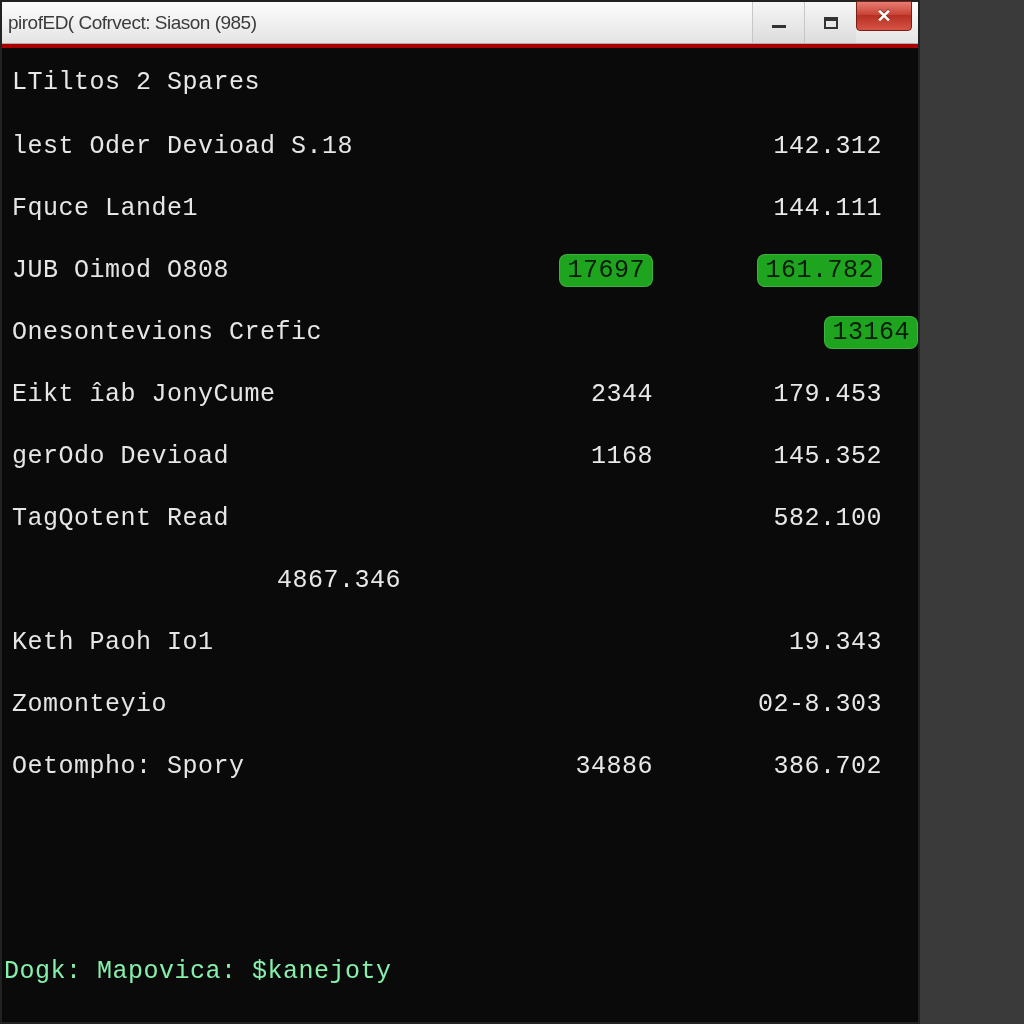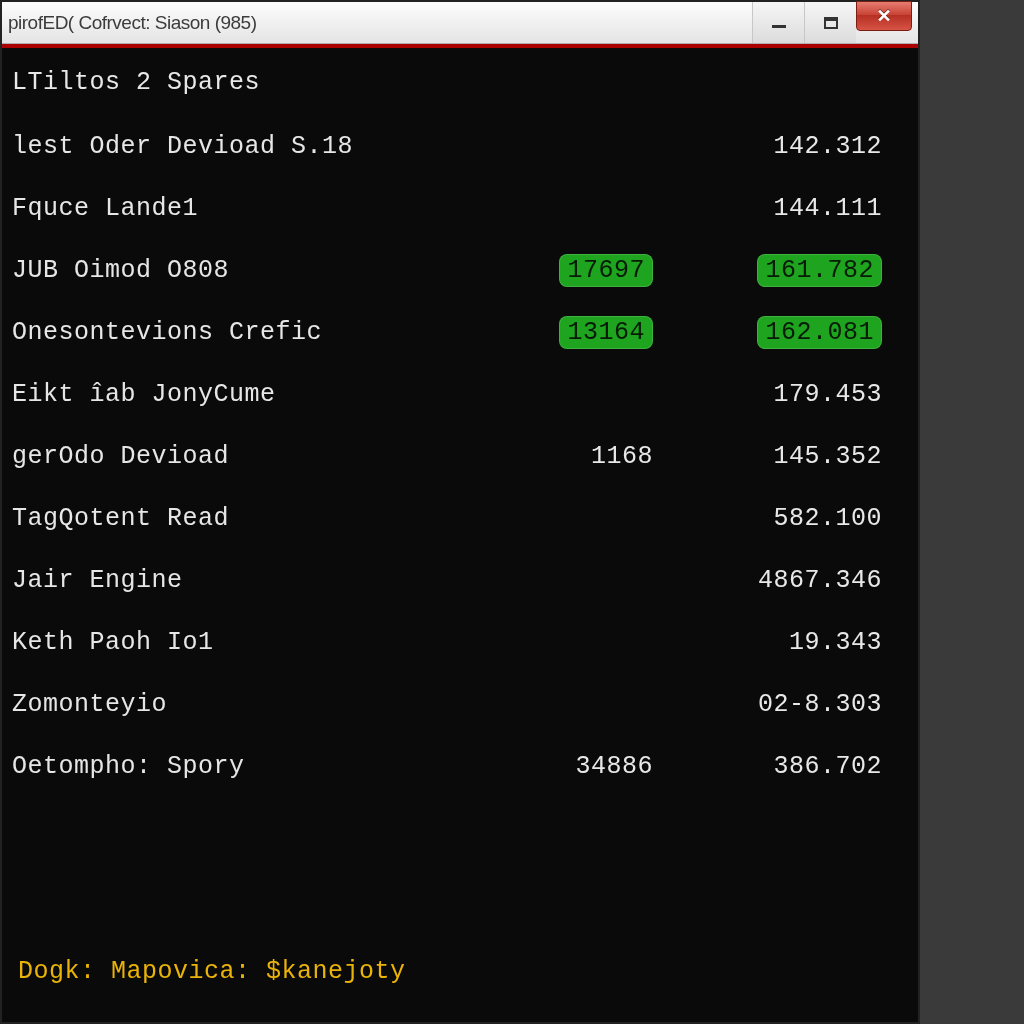--- a/index.html
+++ b/index.html
@@ -112,22 +112,22 @@
     background: #1ea41e;
     border-radius: 8px;
     padding: 2px 8px;
     display: inline-block;
     color: #071b07;
     box-shadow: inset 0 0 0 1px rgba(255,255,255,0.15);
   }
   .footer-line {
     position: absolute;
     bottom: 36px;
-    left: 16px;
-    color: #eab308;
+    left: 2px;
+    color: #86efac;
   }
 </style>
 </head>
 <body>
 
 <div class="window">
 
   <div class="titlebar">
     <div class="title-text">pirofED( Cofrvect: Siason (985)</div>
     <div class="win-controls">
@@ -167,44 +167,41 @@
       <div class="col-b">
         <span class="hl">161.782</span>
       </div>
     </div>
 
     <div class="row">
       <div class="label">Onesontevions Crefic</div>
       <div class="col-a">
         <span class="hl">13164</span>
       </div>
-      <div class="col-b">
-        <span class="hl">162.081</span>
-      </div>
     </div>
 
     <div class="row">
       <div class="label">Eikt îab JonyCume</div>
+      <div class="col-a">2344</div>
       <div class="col-b">179.453</div>
     </div>
 
     <div class="row">
       <div class="label">gerOdo Devioad</div>
       <div class="col-a">1168</div>
       <div class="col-b">145.352</div>
     </div>
 
     <div class="row">
       <div class="label">TagQotent Read</div>
       <div class="col-a"></div>
       <div class="col-b">582.100</div>
     </div>
 
     <div class="row">
-      <div class="label">Jair Engine</div>
       <div class="col-a"></div>
       <div class="col-b">4867.346</div>
     </div>
 
     <div class="row">
       <div class="label">Keth Paoh Io1</div>
       <div class="col-a"></div>
       <div class="col-b">19.343</div>
     </div>
 

